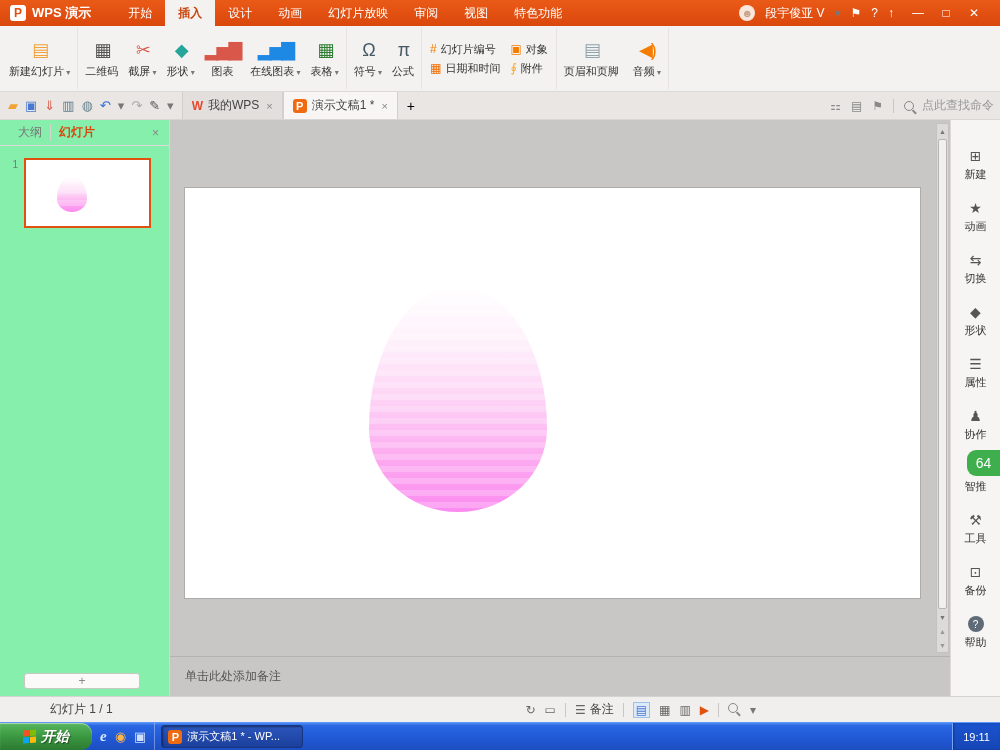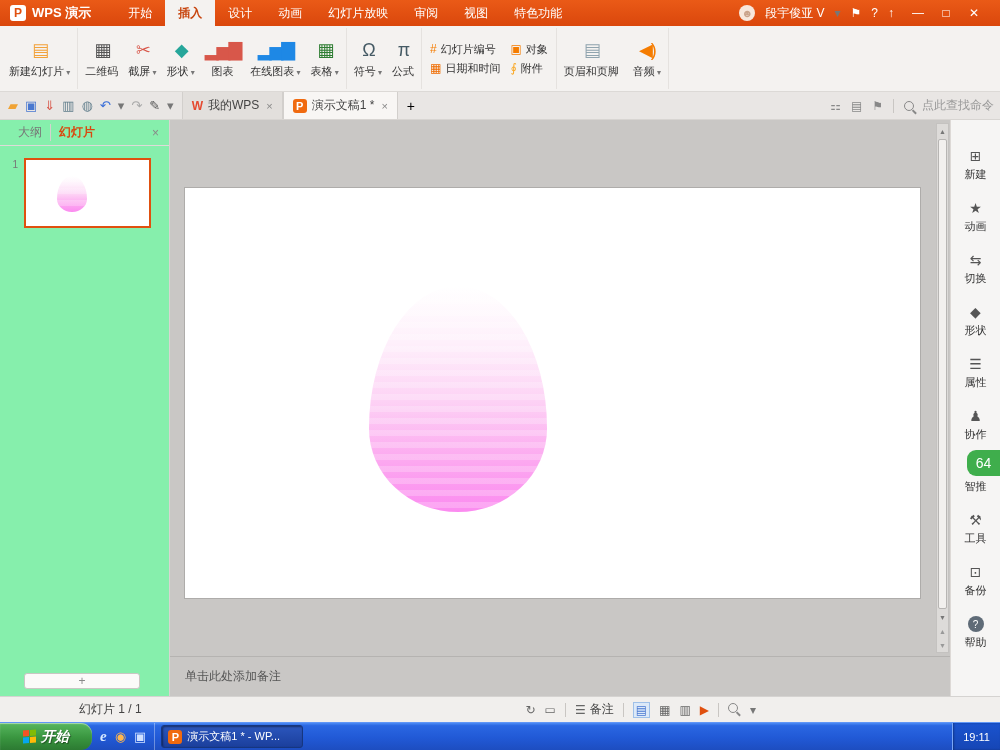--- a/index.html
+++ b/index.html
@@ -76,21 +76,21 @@
 .notes-bar{height:40px;border-top:1px solid #b5b3b1;display:flex;align-items:center;padding-left:15px;font-size:12px;color:#555;flex:none}
 .right-rail{width:50px;flex:none;background:#f6f5f4;border-left:1px solid #ddd9d6;padding-top:28px;display:flex;flex-direction:column;align-items:center;position:relative}
 .rail-item{height:52px;display:flex;flex-direction:column;align-items:center;gap:3px;cursor:default}
 .rail-icon{font-size:14px;color:#555}
 [data-icon="rail-help-icon"]{background:#5f6b77;border-radius:50%;width:16px;height:16px;display:inline-flex;align-items:center;justify-content:center;font-size:10px}
 .rail-label{font-size:11px;color:#333}
 .rail-badge{position:absolute;right:0;top:330px;width:33px;height:26px;background:#3fae4c;color:#fff;font-size:14px;border-radius:9px 0 0 9px;display:flex;align-items:center;justify-content:center}
 
 
 .statusbar{height:26px;background:#f1efed;border-top:1px solid #d5d3d1;display:flex;align-items:center;flex:none;font-size:12px;color:#444}
-.slide-counter{padding-left:79px;white-space:nowrap}
+.slide-counter{padding-left:50px;white-space:nowrap}
 .status-right{margin-left:auto;margin-right:244px;display:flex;align-items:center;gap:9px}
 .sicon{font-size:12px;display:inline-flex;align-items:center;cursor:default}
 .sicon.active-view{background:#dce9f8;border:1px solid #9fc0e8;padding:0 2px}
 .notes-toggle{display:flex;align-items:center;gap:4px;cursor:default}
 
 
 .taskbar{height:28px;background:linear-gradient(#4c8bf5 0%,#2a67e2 10%,#2159d6 55%,#1d4dc0 100%);border-top:1px solid #5f96f7;display:flex;align-items:stretch;flex:none}
 .start-btn{width:92px;background:linear-gradient(#57b75f 0%,#39953f 55%,#2c7a32 100%);border-radius:0 11px 11px 0;display:flex;align-items:center;justify-content:center;gap:5px;color:#fff;font-weight:bold;font-style:italic;font-size:14px;box-shadow:inset 0 1px 1px rgba(255,255,255,.5);text-shadow:1px 1px 1px rgba(0,0,0,.4);cursor:default}
 .win-flag{width:13px;height:13px;display:grid;grid-template-columns:1fr 1fr;gap:1px;transform:skewY(-4deg)}
 .win-flag span{display:block}

